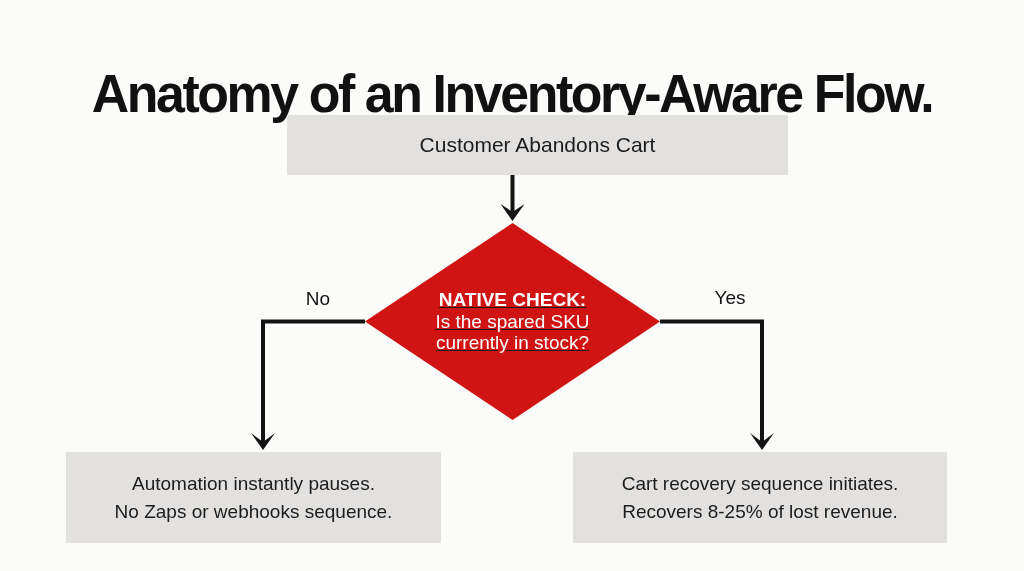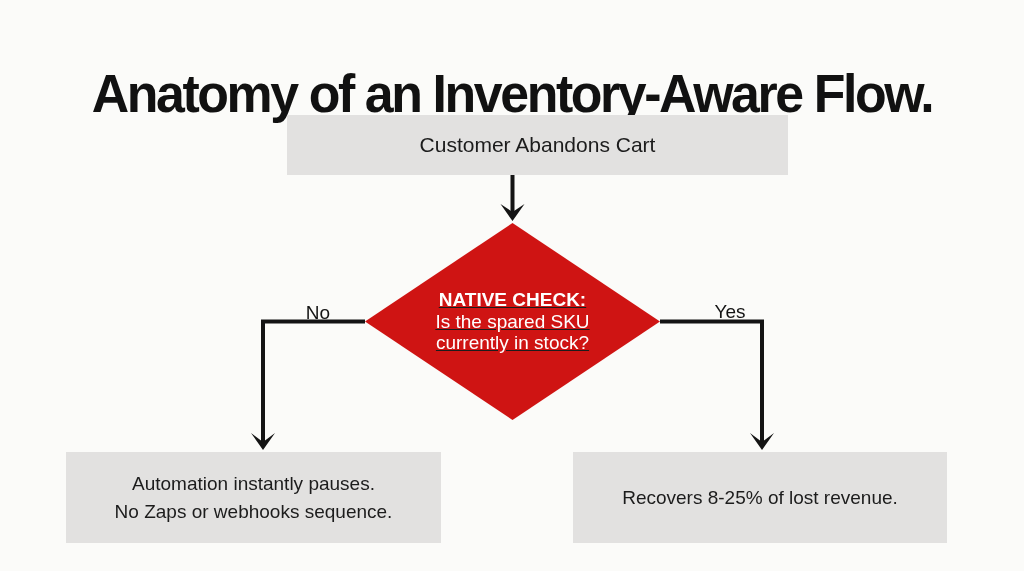--- a/index.html
+++ b/index.html
@@ -55,21 +55,20 @@
     font-size: 19px;
     line-height: 21.5px;
   }
   .decision-heading { font-weight: 700; }
   .branch-label {
     position: absolute;
     width: 60px;
     text-align: center;
     font-size: 19px;
     color: #141414;
-    margin-top: 14px;
   }
   .branch-label.no  { left: 288px; top: 288px; }
   .branch-label.yes { left: 700px; top: 287px; }
   .outcome-box {
     flex-direction: column;
     font-size: 19px;
     line-height: 28px;
   }
   .outcome-no  { left: 66px;  top: 452px; width: 375px; height: 91px; }
   .outcome-yes { left: 573px; top: 452px; width: 374px; height: 91px; }
@@ -118,16 +117,17 @@
 
   <div class="branch-label no">No</div>
   <div class="branch-label yes">Yes</div>
 
   <div class="node outcome-box outcome-no" style="background: rgb(226, 225, 224);">
     <div>Automation instantly pauses.</div>
     <div>No Zaps or webhooks sequence.</div>
   </div>
 
   <div class="node outcome-box outcome-yes" style="background: rgb(226, 225, 224);">
+    <div>Cart recovery sequence initiates.</div>
     <div>Recovers 8-25% of lost revenue.</div>
   </div>
 
 </div>
 
 </body></html>

